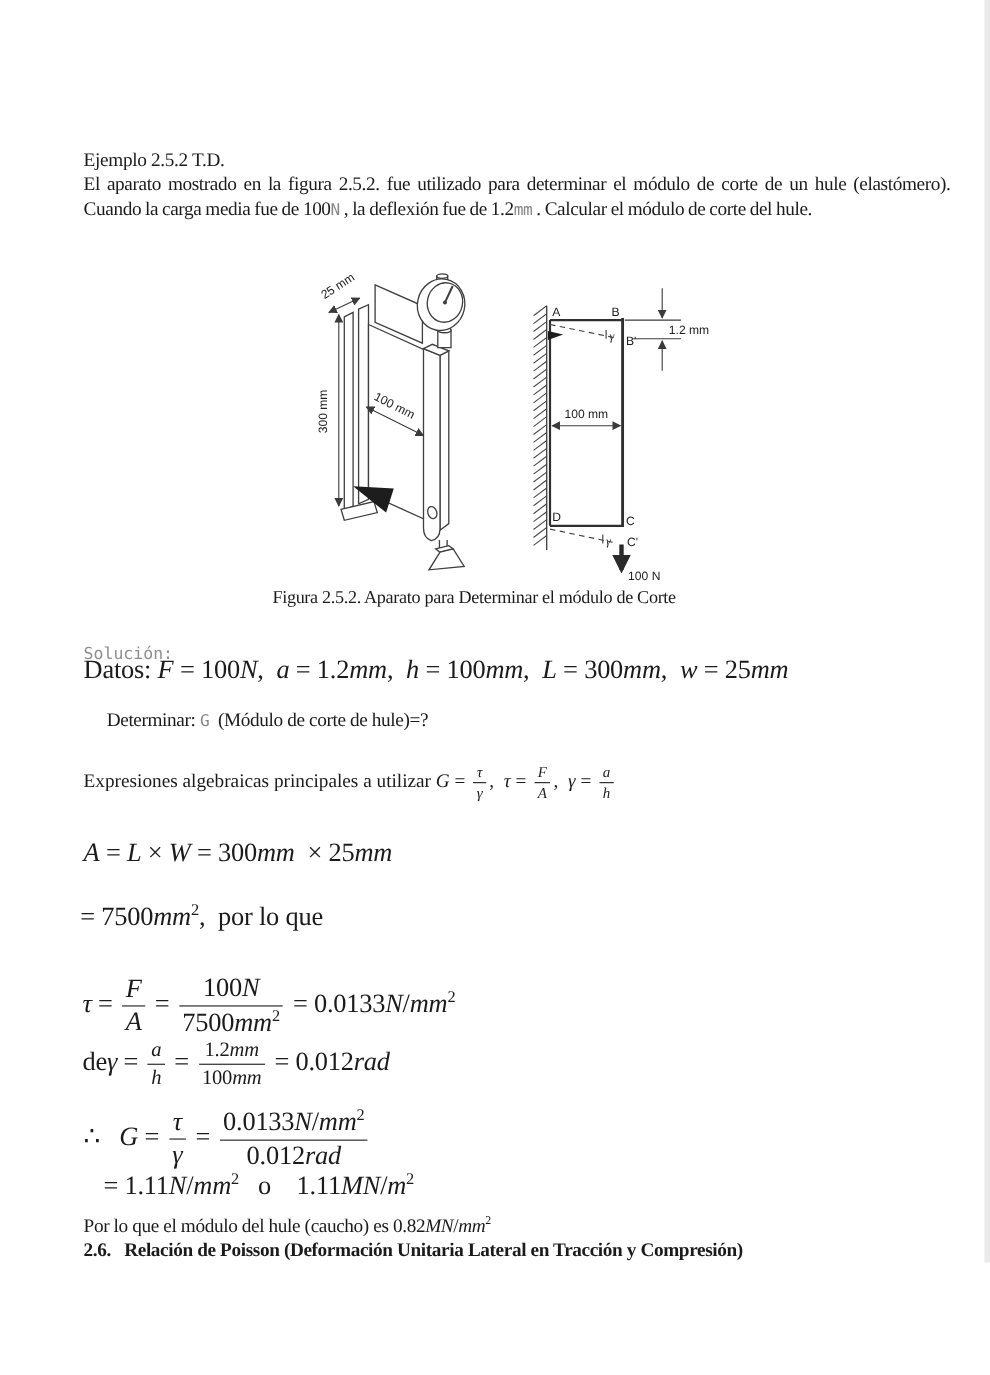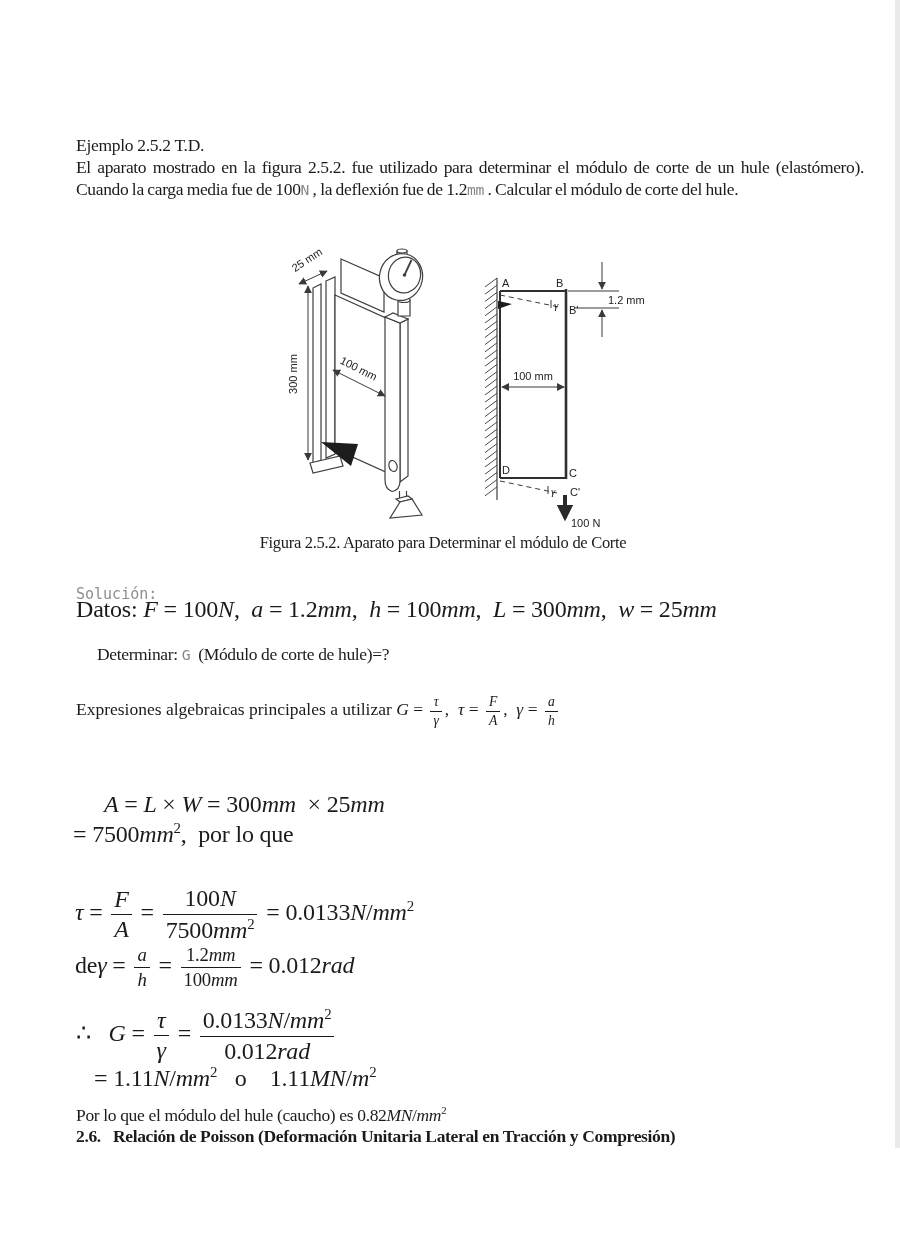--- a/index.html
+++ b/index.html
@@ -5,30 +5,30 @@
   html,body{margin:0;padding:0;background:#fff;}
   .page{
     position:relative;width:900px;height:1148px;background:#ffffff;overflow:hidden;
     font-family:"Liberation Serif","DejaVu Serif",serif;color:#1b1b1b;
   }
   .edge{position:absolute;right:0;top:0;width:5px;height:1250px;background:#eaeaea;}
   .abs{position:absolute;}
   .title{left:76px;top:135px;font-size:17.5px;letter-spacing:-0.3px;}
   .para{left:76px;top:157px;width:788px;font-size:17.5px;line-height:21.6px;
         text-align:justify;letter-spacing:-0.35px;word-spacing:-0.5px;}
-  .caption{left:16px;top:533px;width:854px;text-align:center;font-size:16.5px;letter-spacing:-0.3px;}
+  .caption{left:4px;top:533px;width:854px;text-align:center;font-size:16.5px;letter-spacing:-0.3px;}
   .solucion{left:76px;top:585px;font-size:15px;color:#8e8e8e;
             font-family:"DejaVu Sans Mono","Liberation Mono",monospace;}
   .eq{font-size:24px;letter-spacing:-0.2px;white-space:pre-wrap;}
   .txt{font-size:17.5px;letter-spacing:-0.35px;white-space:pre-wrap;}
   .datos{left:76px;top:596px;}
   .determinar{left:76px;top:644px;margin-left:21px;}
   .expres{left:76px;top:694px;font-size:17.5px;}
   .referencia{left:76px;top:752px;}
-  .eqarea{left:76px;top:791px;margin-left:28px;}
+  .eqarea{left:76px;top:763px;}
   .eqarea2{left:73px;top:820px;}
   .eqtau{left:75px;top:885px;}
   .eqgamma{left:75px;top:944px;}
   .eqg{left:76px;top:1006px;}
   .eqresult{left:94px;top:1064px;}
   .conclusion{left:76px;top:1104px;}
   .heading{left:76px;top:1126px;font-size:17.5px;font-weight:bold;letter-spacing:-0.35px;white-space:pre-wrap;}
   .pageno{left:0;top:1179px;width:944px;text-align:center;font-size:17px;font-weight:bold;}
   .seg-r{font-style:normal;}
   .seg-i{font-style:italic;}

